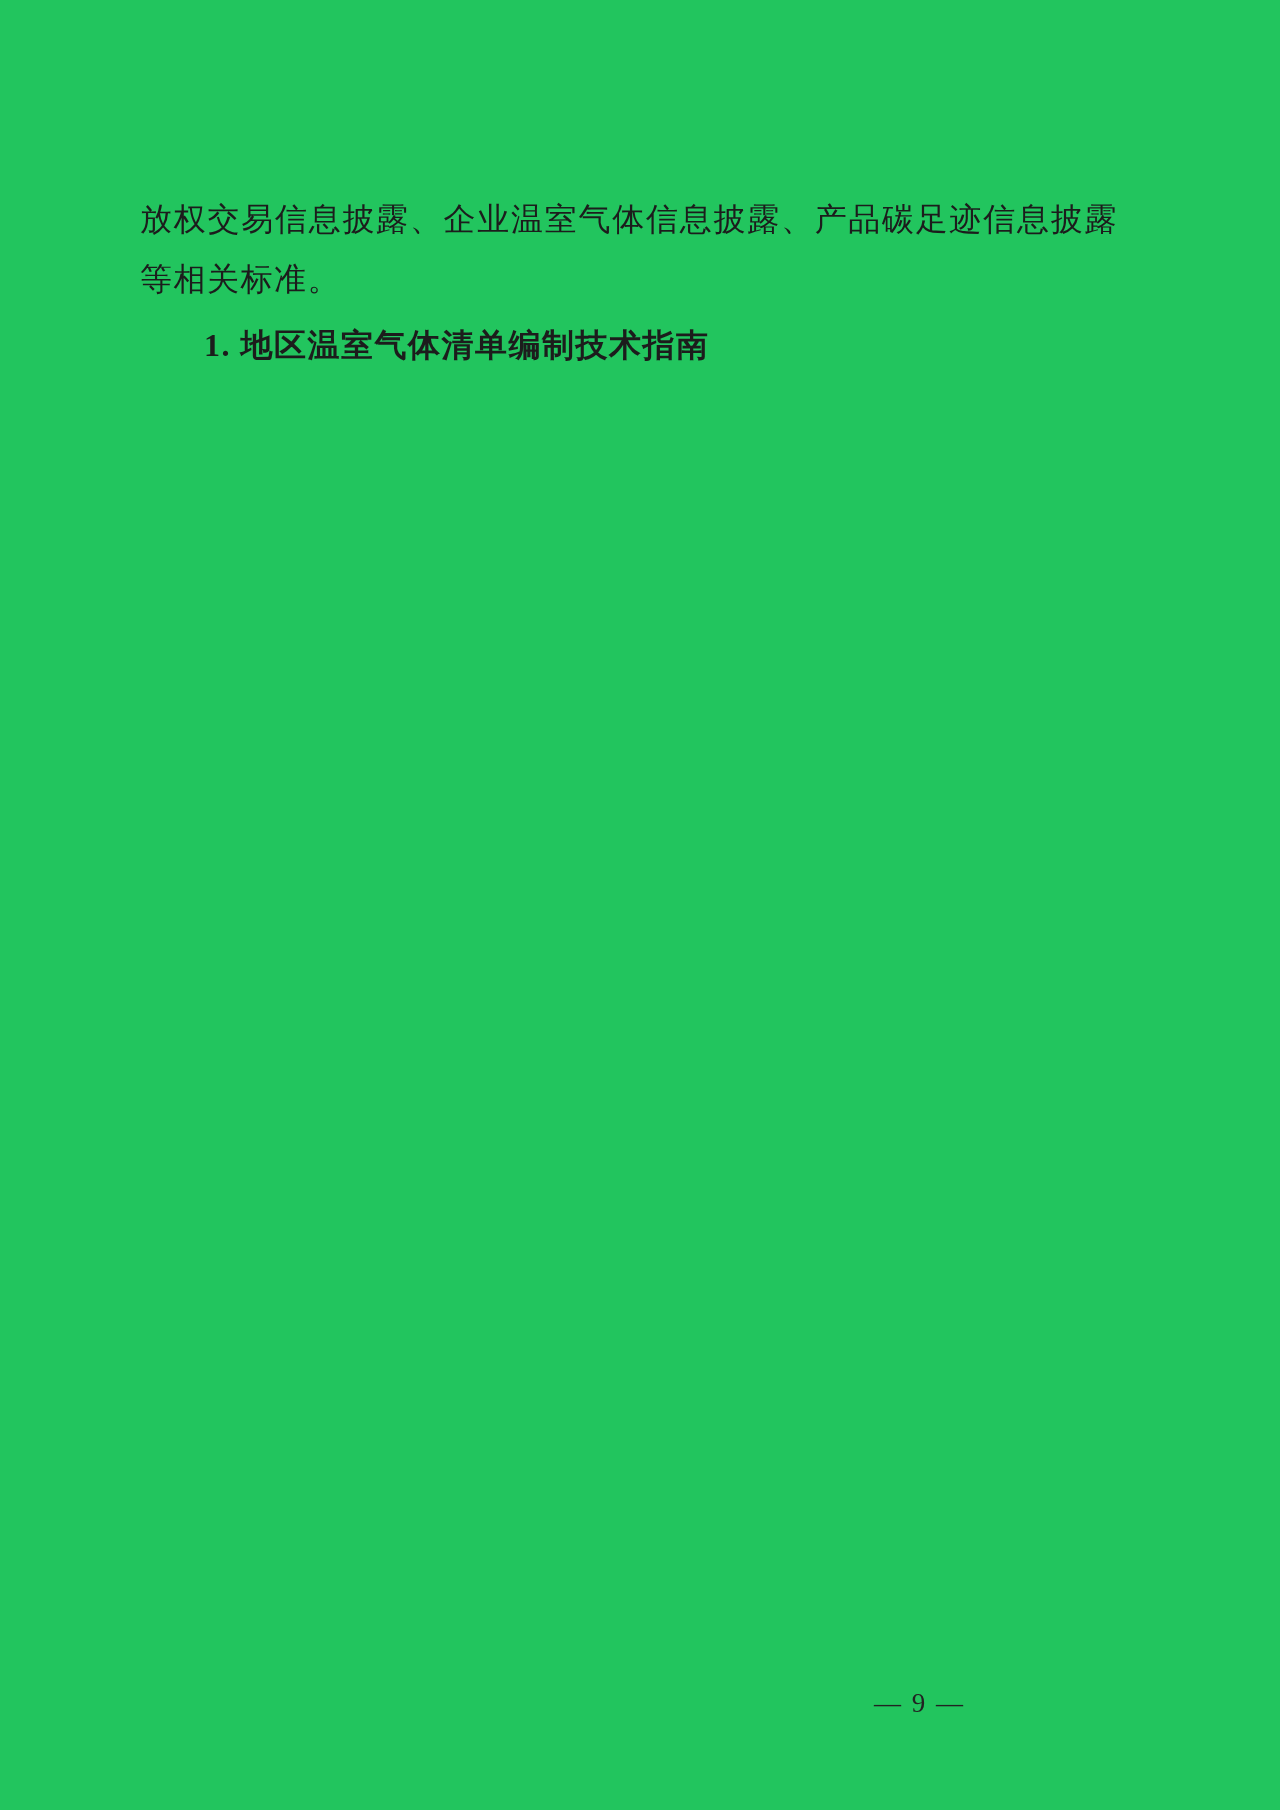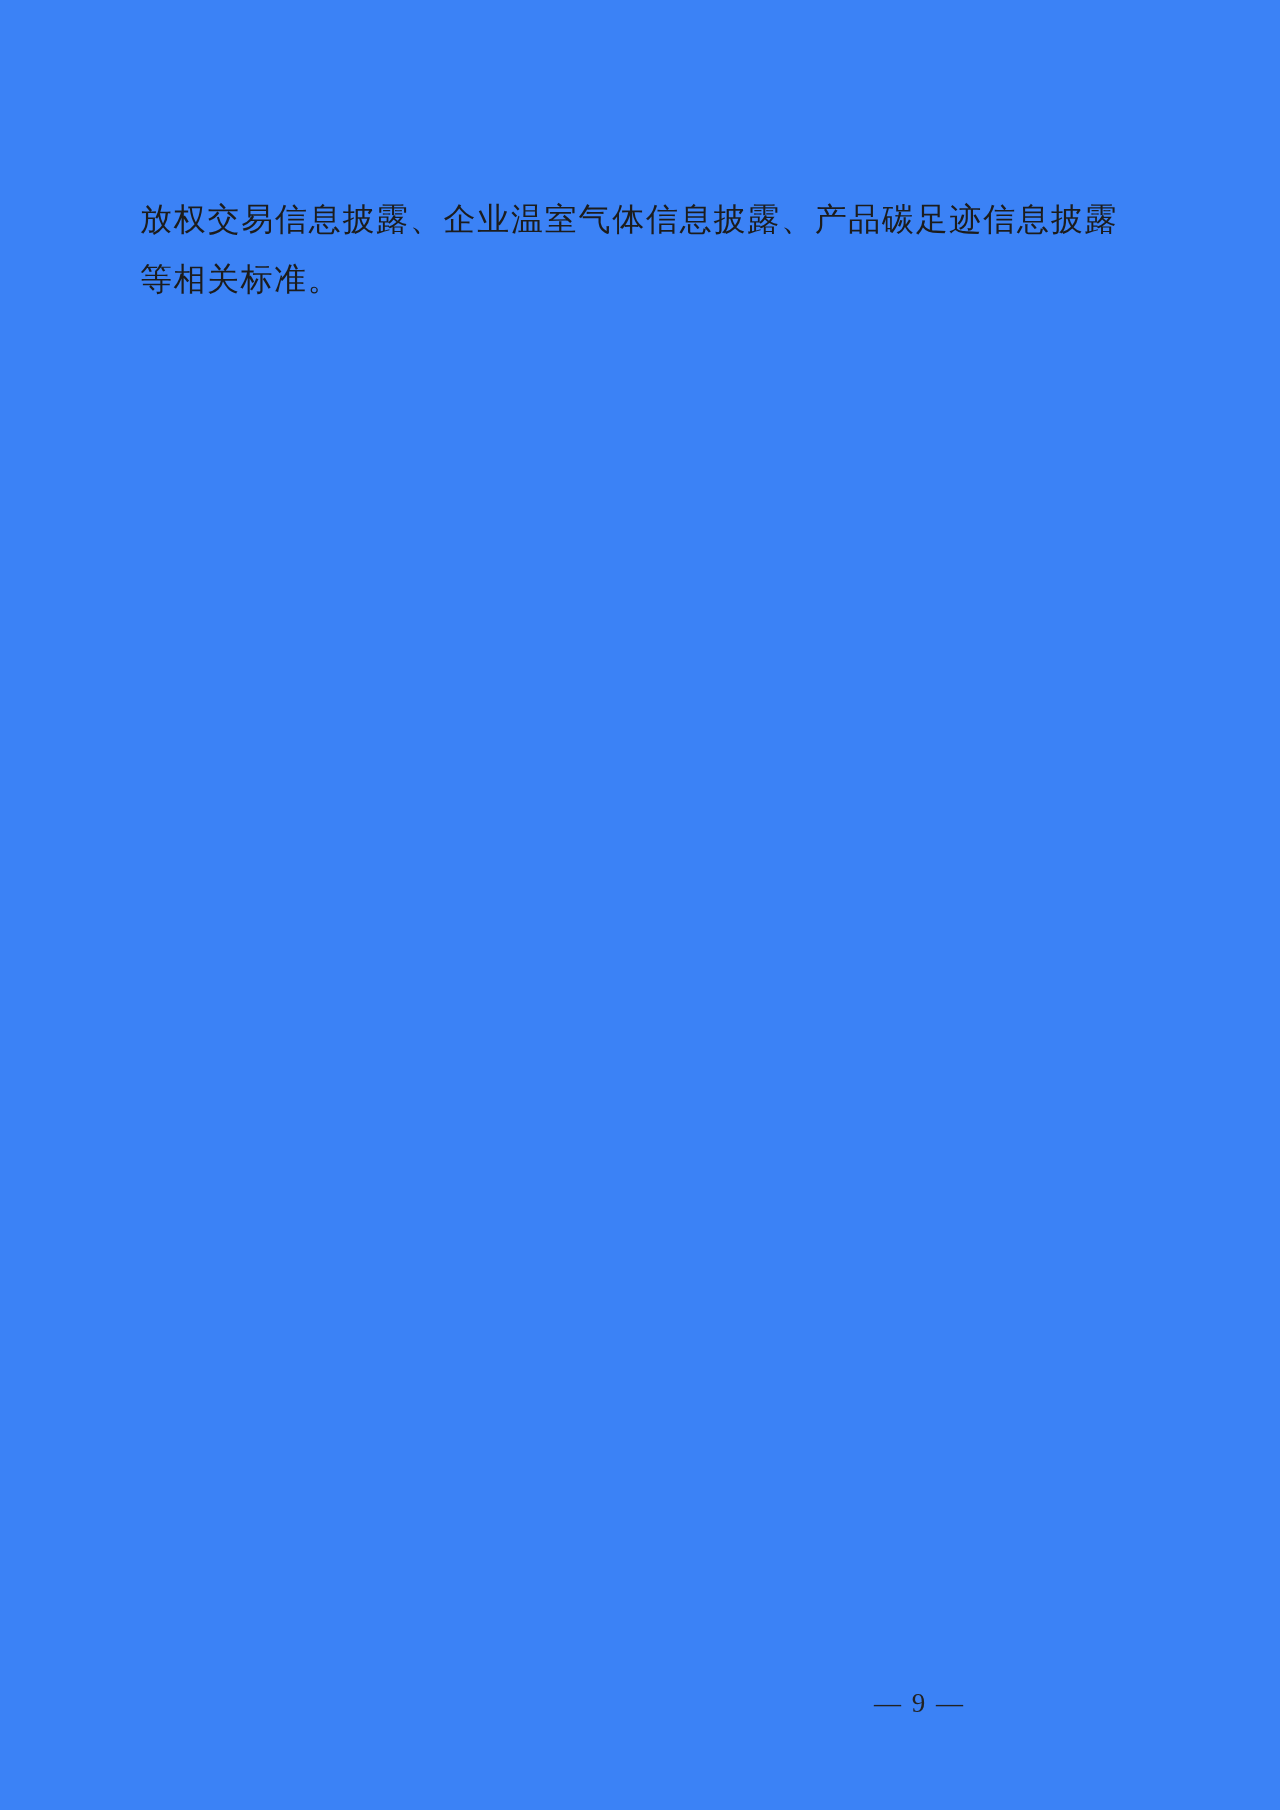--- a/index.html
+++ b/index.html
@@ -5,21 +5,21 @@
   html, body {
     margin: 0;
     padding: 0;
     background: #e8e8e8;
   }
   .page {
     position: relative;
     width: 1280px;
     height: 1810px;
     margin: 0 auto;
-    background: #3b82f6;
+    background: #22c55e;
     overflow: hidden;
     font-family: "Liberation Serif", "DejaVu Serif", serif;
     color: #1c1c1c;
   }
   .content {
     position: absolute;
     left: 140px;
     top: 189px;
     width: 978px;
   }
@@ -57,20 +57,21 @@
 </head>
 <body>
 
 <div class="page">
   <div class="content">
 
     <p class="para continuation">放权交易信息披露、企业温室气体信息披露、产品碳足迹信息披露等相关标准。</p>
 
 
 
+    <p class="heading">1. 地区温室气体清单编制技术指南</p>
 
 
 
 
   </div>
 
   <div class="page-number">— 9 —</div>
 </div>
 
 </body></html>

